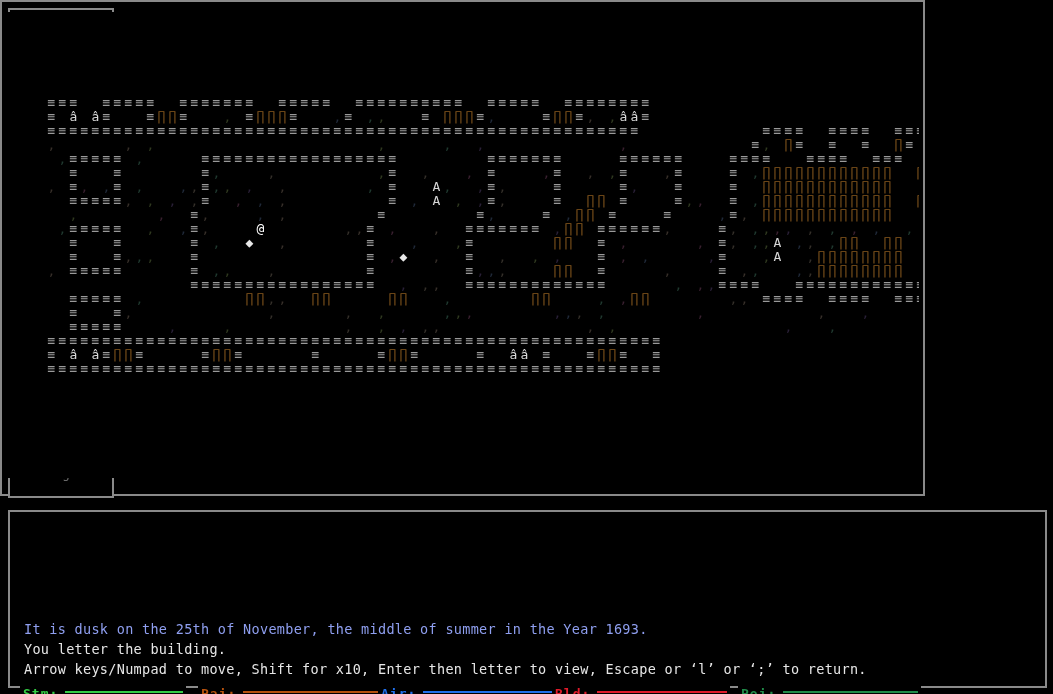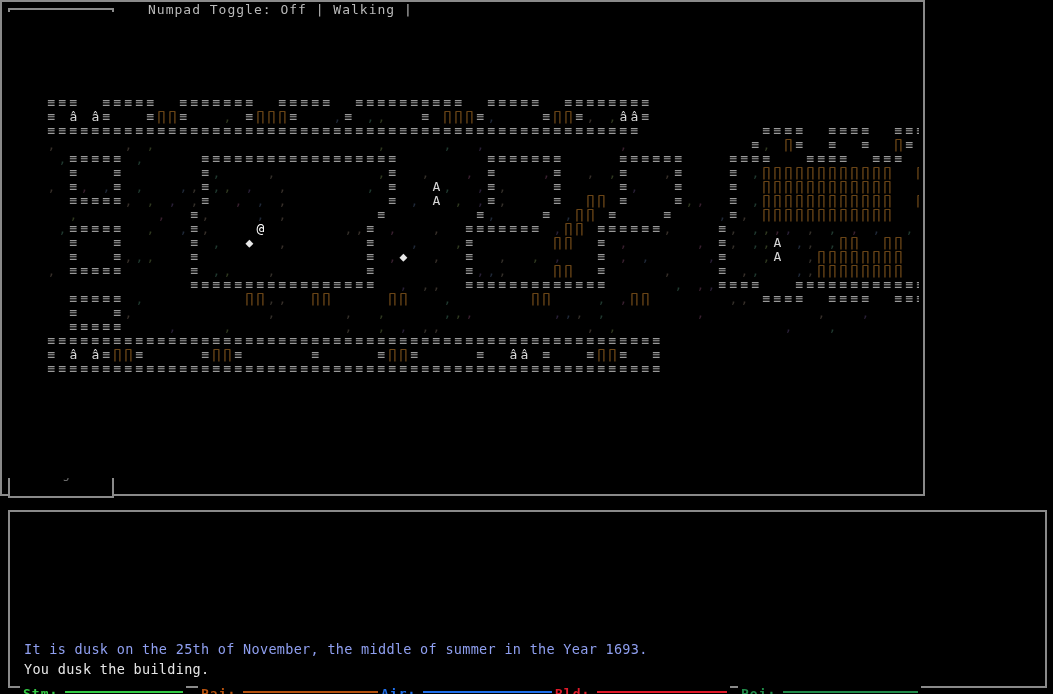--- a/index.html
+++ b/index.html
@@ -139,21 +139,20 @@
 <div class="panel" id="armpanel">
   <div id="arm-rows">
       <div class="armname">Left Arm</div>
       <div class="armval">Nothing</div>
       <div class="armname" style="margin-top: 7px;">Right Arm</div>
       <div class="armval">Nothing</div>
     </div>
 </div>
 
 <div id="mappanel">
-  <div id="maptitle">Numpad Toggle: Off | Walking |</div>
   <div id="mapgrid">
       <div class="mrow"><span class="mc" style="color: rgb(0, 0, 0);"> </span><span class="mc" style="color: rgb(0, 0, 0);"> </span><span class="mc" style="color: rgb(0, 0, 0);"> </span><span class="mc" style="color: rgb(0, 0, 0);"> </span><span class="mc" style="color: rgb(0, 0, 0);"> </span><span class="mc" style="color: rgb(0, 0, 0);"> </span><span class="mc" style="color: rgb(0, 0, 0);"> </span><span class="mc" style="color: rgb(0, 0, 0);"> </span><span class="mc" style="color: rgb(0, 0, 0);"> </span><span class="mc" style="color: rgb(0, 0, 0);"> </span><span class="mc" style="color: rgb(0, 0, 0);"> </span><span class="mc" style="color: rgb(0, 0, 0);"> </span><span class="mc" style="color: rgb(0, 0, 0);"> </span><span class="mc" style="color: rgb(0, 0, 0);"> </span><span class="mc" style="color: rgb(0, 0, 0);"> </span><span class="mc" style="color: rgb(0, 0, 0);"> </span><span class="mc" style="color: rgb(0, 0, 0);"> </span><span class="mc" style="color: rgb(0, 0, 0);"> </span><span class="mc" style="color: rgb(0, 0, 0);"> </span><span class="mc" style="color: rgb(0, 0, 0);"> </span><span class="mc" style="color: rgb(0, 0, 0);"> </span><span class="mc" style="color: rgb(0, 0, 0);"> </span><span class="mc" style="color: rgb(0, 0, 0);"> </span><span class="mc" style="color: rgb(0, 0, 0);"> </span><span class="mc" style="color: rgb(0, 0, 0);"> </span><span class="mc" style="color: rgb(0, 0, 0);"> </span><span class="mc" style="color: rgb(0, 0, 0);"> </span><span class="mc" style="color: rgb(0, 0, 0);"> </span><span class="mc" style="color: rgb(0, 0, 0);"> </span><span class="mc" style="color: rgb(0, 0, 0);"> </span><span class="mc" style="color: rgb(0, 0, 0);"> </span><span class="mc" style="color: rgb(0, 0, 0);"> </span><span class="mc" style="color: rgb(0, 0, 0);"> </span><span class="mc" style="color: rgb(0, 0, 0);"> </span><span class="mc" style="color: rgb(0, 0, 0);"> </span><span class="mc" style="color: rgb(0, 0, 0);"> </span><span class="mc" style="color: rgb(0, 0, 0);"> </span><span class="mc" style="color: rgb(0, 0, 0);"> </span><span class="mc" style="color: rgb(0, 0, 0);"> </span><span class="mc" style="color: rgb(0, 0, 0);"> </span><span class="mc" style="color: rgb(0, 0, 0);"> </span><span class="mc" style="color: rgb(0, 0, 0);"> </span><span class="mc" style="color: rgb(0, 0, 0);"> </span><span class="mc" style="color: rgb(0, 0, 0);"> </span><span class="mc" style="color: rgb(0, 0, 0);"> </span><span class="mc" style="color: rgb(0, 0, 0);"> </span><span class="mc" style="color: rgb(0, 0, 0);"> </span><span class="mc" style="color: rgb(0, 0, 0);"> </span><span class="mc" style="color: rgb(0, 0, 0);"> </span><span class="mc" style="color: rgb(0, 0, 0);"> </span><span class="mc" style="color: rgb(0, 0, 0);"> </span><span class="mc" style="color: rgb(0, 0, 0);"> </span><span class="mc" style="color: rgb(0, 0, 0);"> </span><span class="mc" style="color: rgb(0, 0, 0);"> </span><span class="mc" style="color: rgb(0, 0, 0);"> </span><span class="mc" style="color: rgb(0, 0, 0);"> </span><span class="mc" style="color: rgb(0, 0, 0);"> </span><span class="mc" style="color: rgb(0, 0, 0);"> </span><span class="mc" style="color: rgb(0, 0, 0);"> </span><span class="mc" style="color: rgb(0, 0, 0);"> </span><span class="mc" style="color: rgb(0, 0, 0);"> </span><span class="mc" style="color: rgb(0, 0, 0);"> </span><span class="mc" style="color: rgb(0, 0, 0);"> </span><span class="mc" style="color: rgb(0, 0, 0);"> </span><span class="mc" style="color: rgb(0, 0, 0);"> </span><span class="mc" style="color: rgb(0, 0, 0);"> </span><span class="mc" style="color: rgb(0, 0, 0);"> </span><span class="mc" style="color: rgb(0, 0, 0);"> </span><span class="mc" style="color: rgb(0, 0, 0);"> </span><span class="mc" style="color: rgb(0, 0, 0);"> </span><span class="mc" style="color: rgb(0, 0, 0);"> </span><span class="mc" style="color: rgb(0, 0, 0);"> </span><span class="mc" style="color: rgb(0, 0, 0);"> </span><span class="mc" style="color: rgb(0, 0, 0);"> </span><span class="mc" style="color: rgb(0, 0, 0);"> </span><span class="mc" style="color: rgb(0, 0, 0);"> </span><span class="mc" style="color: rgb(0, 0, 0);"> </span><span class="mc" style="color: rgb(0, 0, 0);"> </span><span class="mc" style="color: rgb(0, 0, 0);"> </span><span class="mc" style="color: rgb(0, 0, 0);"> </span><span class="mc" style="color: rgb(0, 0, 0);"> </span><span class="mc" style="color: rgb(0, 0, 0);"> </span><span class="mc" style="color: rgb(0, 0, 0);"> </span><span class="mc" style="color: rgb(0, 0, 0);"> </span></div>
       <div class="mrow"><span class="mc" style="color: rgb(0, 0, 0);"> </span><span class="mc" style="color: rgb(0, 0, 0);"> </span><span class="mc" style="color: rgb(0, 0, 0);"> </span><span class="mc" style="color: rgb(0, 0, 0);"> </span><span class="mc" style="color: rgb(0, 0, 0);"> </span><span class="mc" style="color: rgb(0, 0, 0);"> </span><span class="mc" style="color: rgb(0, 0, 0);"> </span><span class="mc" style="color: rgb(0, 0, 0);"> </span><span class="mc" style="color: rgb(0, 0, 0);"> </span><span class="mc" style="color: rgb(0, 0, 0);"> </span><span class="mc" style="color: rgb(0, 0, 0);"> </span><span class="mc" style="color: rgb(0, 0, 0);"> </span><span class="mc" style="color: rgb(0, 0, 0);"> </span><span class="mc" style="color: rgb(0, 0, 0);"> </span><span class="mc" style="color: rgb(0, 0, 0);"> </span><span class="mc" style="color: rgb(0, 0, 0);"> </span><span class="mc" style="color: rgb(0, 0, 0);"> </span><span class="mc" style="color: rgb(0, 0, 0);"> </span><span class="mc" style="color: rgb(0, 0, 0);"> </span><span class="mc" style="color: rgb(0, 0, 0);"> </span><span class="mc" style="color: rgb(0, 0, 0);"> </span><span class="mc" style="color: rgb(0, 0, 0);"> </span><span class="mc" style="color: rgb(0, 0, 0);"> </span><span class="mc" style="color: rgb(0, 0, 0);"> </span><span class="mc" style="color: rgb(0, 0, 0);"> </span><span class="mc" style="color: rgb(0, 0, 0);"> </span><span class="mc" style="color: rgb(0, 0, 0);"> </span><span class="mc" style="color: rgb(0, 0, 0);"> </span><span class="mc" style="color: rgb(0, 0, 0);"> </span><span class="mc" style="color: rgb(0, 0, 0);"> </span><span class="mc" style="color: rgb(0, 0, 0);"> </span><span class="mc" style="color: rgb(0, 0, 0);"> </span><span class="mc" style="color: rgb(0, 0, 0);"> </span><span class="mc" style="color: rgb(0, 0, 0);"> </span><span class="mc" style="color: rgb(0, 0, 0);"> </span><span class="mc" style="color: rgb(0, 0, 0);"> </span><span class="mc" style="color: rgb(0, 0, 0);"> </span><span class="mc" style="color: rgb(0, 0, 0);"> </span><span class="mc" style="color: rgb(0, 0, 0);"> </span><span class="mc" style="color: rgb(0, 0, 0);"> </span><span class="mc" style="color: rgb(0, 0, 0);"> </span><span class="mc" style="color: rgb(0, 0, 0);"> </span><span class="mc" style="color: rgb(0, 0, 0);"> </span><span class="mc" style="color: rgb(0, 0, 0);"> </span><span class="mc" style="color: rgb(0, 0, 0);"> </span><span class="mc" style="color: rgb(0, 0, 0);"> </span><span class="mc" style="color: rgb(0, 0, 0);"> </span><span class="mc" style="color: rgb(0, 0, 0);"> </span><span class="mc" style="color: rgb(0, 0, 0);"> </span><span class="mc" style="color: rgb(0, 0, 0);"> </span><span class="mc" style="color: rgb(0, 0, 0);"> </span><span class="mc" style="color: rgb(0, 0, 0);"> </span><span class="mc" style="color: rgb(0, 0, 0);"> </span><span class="mc" style="color: rgb(0, 0, 0);"> </span><span class="mc" style="color: rgb(0, 0, 0);"> </span><span class="mc" style="color: rgb(0, 0, 0);"> </span><span class="mc" style="color: rgb(0, 0, 0);"> </span><span class="mc" style="color: rgb(0, 0, 0);"> </span><span class="mc" style="color: rgb(0, 0, 0);"> </span><span class="mc" style="color: rgb(0, 0, 0);"> </span><span class="mc" style="color: rgb(0, 0, 0);"> </span><span class="mc" style="color: rgb(0, 0, 0);"> </span><span class="mc" style="color: rgb(0, 0, 0);"> </span><span class="mc" style="color: rgb(0, 0, 0);"> </span><span class="mc" style="color: rgb(0, 0, 0);"> </span><span class="mc" style="color: rgb(0, 0, 0);"> </span><span class="mc" style="color: rgb(0, 0, 0);"> </span><span class="mc" style="color: rgb(0, 0, 0);"> </span><span class="mc" style="color: rgb(0, 0, 0);"> </span><span class="mc" style="color: rgb(0, 0, 0);"> </span><span class="mc" style="color: rgb(0, 0, 0);"> </span><span class="mc" style="color: rgb(0, 0, 0);"> </span><span class="mc" style="color: rgb(0, 0, 0);"> </span><span class="mc" style="color: rgb(0, 0, 0);"> </span><span class="mc" style="color: rgb(0, 0, 0);"> </span><span class="mc" style="color: rgb(0, 0, 0);"> </span><span class="mc" style="color: rgb(0, 0, 0);"> </span><span class="mc" style="color: rgb(0, 0, 0);"> </span><span class="mc" style="color: rgb(0, 0, 0);"> </span><span class="mc" style="color: rgb(0, 0, 0);"> </span><span class="mc" style="color: rgb(0, 0, 0);"> </span><span class="mc" style="color: rgb(0, 0, 0);"> </span><span class="mc" style="color: rgb(0, 0, 0);"> </span><span class="mc" style="color: rgb(0, 0, 0);"> </span></div>
       <div class="mrow"><span class="mc" style="color: rgb(0, 0, 0);"> </span><span class="mc" style="color: rgb(0, 0, 0);"> </span><span class="mc" style="color: rgb(0, 0, 0);"> </span><span class="mc" style="color: rgb(0, 0, 0);"> </span><span class="mc" style="color: rgb(0, 0, 0);"> </span><span class="mc" style="color: rgb(0, 0, 0);"> </span><span class="mc" style="color: rgb(0, 0, 0);"> </span><span class="mc" style="color: rgb(0, 0, 0);"> </span><span class="mc" style="color: rgb(0, 0, 0);"> </span><span class="mc" style="color: rgb(0, 0, 0);"> </span><span class="mc" style="color: rgb(0, 0, 0);"> </span><span class="mc" style="color: rgb(0, 0, 0);"> </span><span class="mc" style="color: rgb(0, 0, 0);"> </span><span class="mc" style="color: rgb(0, 0, 0);"> </span><span class="mc" style="color: rgb(0, 0, 0);"> </span><span class="mc" style="color: rgb(0, 0, 0);"> </span><span class="mc" style="color: rgb(0, 0, 0);"> </span><span class="mc" style="color: rgb(0, 0, 0);"> </span><span class="mc" style="color: rgb(0, 0, 0);"> </span><span class="mc" style="color: rgb(0, 0, 0);"> </span><span class="mc" style="color: rgb(0, 0, 0);"> </span><span class="mc" style="color: rgb(0, 0, 0);"> </span><span class="mc" style="color: rgb(0, 0, 0);"> </span><span class="mc" style="color: rgb(0, 0, 0);"> </span><span class="mc" style="color: rgb(0, 0, 0);"> </span><span class="mc" style="color: rgb(0, 0, 0);"> </span><span class="mc" style="color: rgb(0, 0, 0);"> </span><span class="mc" style="color: rgb(0, 0, 0);"> </span><span class="mc" style="color: rgb(0, 0, 0);"> </span><span class="mc" style="color: rgb(0, 0, 0);"> </span><span class="mc" style="color: rgb(0, 0, 0);"> </span><span class="mc" style="color: rgb(0, 0, 0);"> </span><span class="mc" style="color: rgb(0, 0, 0);"> </span><span class="mc" style="color: rgb(0, 0, 0);"> </span><span class="mc" style="color: rgb(0, 0, 0);"> </span><span class="mc" style="color: rgb(0, 0, 0);"> </span><span class="mc" style="color: rgb(0, 0, 0);"> </span><span class="mc" style="color: rgb(0, 0, 0);"> </span><span class="mc" style="color: rgb(0, 0, 0);"> </span><span class="mc" style="color: rgb(0, 0, 0);"> </span><span class="mc" style="color: rgb(0, 0, 0);"> </span><span class="mc" style="color: rgb(0, 0, 0);"> </span><span class="mc" style="color: rgb(0, 0, 0);"> </span><span class="mc" style="color: rgb(0, 0, 0);"> </span><span class="mc" style="color: rgb(0, 0, 0);"> </span><span class="mc" style="color: rgb(0, 0, 0);"> </span><span class="mc" style="color: rgb(0, 0, 0);"> </span><span class="mc" style="color: rgb(0, 0, 0);"> </span><span class="mc" style="color: rgb(0, 0, 0);"> </span><span class="mc" style="color: rgb(0, 0, 0);"> </span><span class="mc" style="color: rgb(0, 0, 0);"> </span><span class="mc" style="color: rgb(0, 0, 0);"> </span><span class="mc" style="color: rgb(0, 0, 0);"> </span><span class="mc" style="color: rgb(0, 0, 0);"> </span><span class="mc" style="color: rgb(0, 0, 0);"> </span><span class="mc" style="color: rgb(0, 0, 0);"> </span><span class="mc" style="color: rgb(0, 0, 0);"> </span><span class="mc" style="color: rgb(0, 0, 0);"> </span><span class="mc" style="color: rgb(0, 0, 0);"> </span><span class="mc" style="color: rgb(0, 0, 0);"> </span><span class="mc" style="color: rgb(0, 0, 0);"> </span><span class="mc" style="color: rgb(0, 0, 0);"> </span><span class="mc" style="color: rgb(0, 0, 0);"> </span><span class="mc" style="color: rgb(0, 0, 0);"> </span><span class="mc" style="color: rgb(0, 0, 0);"> </span><span class="mc" style="color: rgb(0, 0, 0);"> </span><span class="mc" style="color: rgb(0, 0, 0);"> </span><span class="mc" style="color: rgb(0, 0, 0);"> </span><span class="mc" style="color: rgb(0, 0, 0);"> </span><span class="mc" style="color: rgb(0, 0, 0);"> </span><span class="mc" style="color: rgb(0, 0, 0);"> </span><span class="mc" style="color: rgb(0, 0, 0);"> </span><span class="mc" style="color: rgb(0, 0, 0);"> </span><span class="mc" style="color: rgb(0, 0, 0);"> </span><span class="mc" style="color: rgb(0, 0, 0);"> </span><span class="mc" style="color: rgb(0, 0, 0);"> </span><span class="mc" style="color: rgb(0, 0, 0);"> </span><span class="mc" style="color: rgb(0, 0, 0);"> </span><span class="mc" style="color: rgb(0, 0, 0);"> </span><span class="mc" style="color: rgb(0, 0, 0);"> </span><span class="mc" style="color: rgb(0, 0, 0);"> </span><span class="mc" style="color: rgb(0, 0, 0);"> </span><span class="mc" style="color: rgb(0, 0, 0);"> </span><span class="mc" style="color: rgb(0, 0, 0);"> </span></div>
       <div class="mrow"><span class="mc" style="color: rgb(0, 0, 0);"> </span><span class="mc" style="color: rgb(0, 0, 0);"> </span><span class="mc" style="color: rgb(0, 0, 0);"> </span><span class="mc" style="color: rgb(0, 0, 0);"> </span><span class="mc" style="color: rgb(0, 0, 0);"> </span><span class="mc" style="color: rgb(0, 0, 0);"> </span><span class="mc" style="color: rgb(0, 0, 0);"> </span><span class="mc" style="color: rgb(0, 0, 0);"> </span><span class="mc" style="color: rgb(0, 0, 0);"> </span><span class="mc" style="color: rgb(0, 0, 0);"> </span><span class="mc" style="color: rgb(0, 0, 0);"> </span><span class="mc" style="color: rgb(0, 0, 0);"> </span><span class="mc" style="color: rgb(0, 0, 0);"> </span><span class="mc" style="color: rgb(0, 0, 0);"> </span><span class="mc" style="color: rgb(0, 0, 0);"> </span><span class="mc" style="color: rgb(0, 0, 0);"> </span><span class="mc" style="color: rgb(0, 0, 0);"> </span><span class="mc" style="color: rgb(0, 0, 0);"> </span><span class="mc" style="color: rgb(0, 0, 0);"> </span><span class="mc" style="color: rgb(0, 0, 0);"> </span><span class="mc" style="color: rgb(0, 0, 0);"> </span><span class="mc" style="color: rgb(0, 0, 0);"> </span><span class="mc" style="color: rgb(0, 0, 0);"> </span><span class="mc" style="color: rgb(0, 0, 0);"> </span><span class="mc" style="color: rgb(0, 0, 0);"> </span><span class="mc" style="color: rgb(0, 0, 0);"> </span><span class="mc" style="color: rgb(0, 0, 0);"> </span><span class="mc" style="color: rgb(0, 0, 0);"> </span><span class="mc" style="color: rgb(0, 0, 0);"> </span><span class="mc" style="color: rgb(0, 0, 0);"> </span><span class="mc" style="color: rgb(0, 0, 0);"> </span><span class="mc" style="color: rgb(0, 0, 0);"> </span><span class="mc" style="color: rgb(0, 0, 0);"> </span><span class="mc" style="color: rgb(0, 0, 0);"> </span><span class="mc" style="color: rgb(0, 0, 0);"> </span><span class="mc" style="color: rgb(0, 0, 0);"> </span><span class="mc" style="color: rgb(0, 0, 0);"> </span><span class="mc" style="color: rgb(0, 0, 0);"> </span><span class="mc" style="color: rgb(0, 0, 0);"> </span><span class="mc" style="color: rgb(0, 0, 0);"> </span><span class="mc" style="color: rgb(0, 0, 0);"> </span><span class="mc" style="color: rgb(0, 0, 0);"> </span><span class="mc" style="color: rgb(0, 0, 0);"> </span><span class="mc" style="color: rgb(0, 0, 0);"> </span><span class="mc" style="color: rgb(0, 0, 0);"> </span><span class="mc" style="color: rgb(0, 0, 0);"> </span><span class="mc" style="color: rgb(0, 0, 0);"> </span><span class="mc" style="color: rgb(0, 0, 0);"> </span><span class="mc" style="color: rgb(0, 0, 0);"> </span><span class="mc" style="color: rgb(0, 0, 0);"> </span><span class="mc" style="color: rgb(0, 0, 0);"> </span><span class="mc" style="color: rgb(0, 0, 0);"> </span><span class="mc" style="color: rgb(0, 0, 0);"> </span><span class="mc" style="color: rgb(0, 0, 0);"> </span><span class="mc" style="color: rgb(0, 0, 0);"> </span><span class="mc" style="color: rgb(0, 0, 0);"> </span><span class="mc" style="color: rgb(0, 0, 0);"> </span><span class="mc" style="color: rgb(0, 0, 0);"> </span><span class="mc" style="color: rgb(0, 0, 0);"> </span><span class="mc" style="color: rgb(0, 0, 0);"> </span><span class="mc" style="color: rgb(0, 0, 0);"> </span><span class="mc" style="color: rgb(0, 0, 0);"> </span><span class="mc" style="color: rgb(0, 0, 0);"> </span><span class="mc" style="color: rgb(0, 0, 0);"> </span><span class="mc" style="color: rgb(0, 0, 0);"> </span><span class="mc" style="color: rgb(0, 0, 0);"> </span><span class="mc" style="color: rgb(0, 0, 0);"> </span><span class="mc" style="color: rgb(0, 0, 0);"> </span><span class="mc" style="color: rgb(0, 0, 0);"> </span><span class="mc" style="color: rgb(0, 0, 0);"> </span><span class="mc" style="color: rgb(0, 0, 0);"> </span><span class="mc" style="color: rgb(0, 0, 0);"> </span><span class="mc" style="color: rgb(0, 0, 0);"> </span><span class="mc" style="color: rgb(0, 0, 0);"> </span><span class="mc" style="color: rgb(0, 0, 0);"> </span><span class="mc" style="color: rgb(0, 0, 0);"> </span><span class="mc" style="color: rgb(0, 0, 0);"> </span><span class="mc" style="color: rgb(0, 0, 0);"> </span><span class="mc" style="color: rgb(0, 0, 0);"> </span><span class="mc" style="color: rgb(0, 0, 0);"> </span><span class="mc" style="color: rgb(0, 0, 0);"> </span><span class="mc" style="color: rgb(0, 0, 0);"> </span><span class="mc" style="color: rgb(0, 0, 0);"> </span><span class="mc" style="color: rgb(0, 0, 0);"> </span></div>
       <div class="mrow"><span class="mc" style="color: rgb(0, 0, 0);"> </span><span class="mc" style="color: rgb(0, 0, 0);"> </span><span class="mc" style="color: rgb(0, 0, 0);"> </span><span class="mc" style="color: rgb(0, 0, 0);"> </span><span class="mc" style="color: rgb(0, 0, 0);"> </span><span class="mc" style="color: rgb(0, 0, 0);"> </span><span class="mc" style="color: rgb(0, 0, 0);"> </span><span class="mc" style="color: rgb(0, 0, 0);"> </span><span class="mc" style="color: rgb(0, 0, 0);"> </span><span class="mc" style="color: rgb(0, 0, 0);"> </span><span class="mc" style="color: rgb(0, 0, 0);"> </span><span class="mc" style="color: rgb(0, 0, 0);"> </span><span class="mc" style="color: rgb(0, 0, 0);"> </span><span class="mc" style="color: rgb(0, 0, 0);"> </span><span class="mc" style="color: rgb(0, 0, 0);"> </span><span class="mc" style="color: rgb(0, 0, 0);"> </span><span class="mc" style="color: rgb(0, 0, 0);"> </span><span class="mc" style="color: rgb(0, 0, 0);"> </span><span class="mc" style="color: rgb(0, 0, 0);"> </span><span class="mc" style="color: rgb(0, 0, 0);"> </span><span class="mc" style="color: rgb(0, 0, 0);"> </span><span class="mc" style="color: rgb(0, 0, 0);"> </span><span class="mc" style="color: rgb(0, 0, 0);"> </span><span class="mc" style="color: rgb(0, 0, 0);"> </span><span class="mc" style="color: rgb(0, 0, 0);"> </span><span class="mc" style="color: rgb(0, 0, 0);"> </span><span class="mc" style="color: rgb(0, 0, 0);"> </span><span class="mc" style="color: rgb(0, 0, 0);"> </span><span class="mc" style="color: rgb(0, 0, 0);"> </span><span class="mc" style="color: rgb(0, 0, 0);"> </span><span class="mc" style="color: rgb(0, 0, 0);"> </span><span class="mc" style="color: rgb(0, 0, 0);"> </span><span class="mc" style="color: rgb(0, 0, 0);"> </span><span class="mc" style="color: rgb(0, 0, 0);"> </span><span class="mc" style="color: rgb(0, 0, 0);"> </span><span class="mc" style="color: rgb(0, 0, 0);"> </span><span class="mc" style="color: rgb(0, 0, 0);"> </span><span class="mc" style="color: rgb(0, 0, 0);"> </span><span class="mc" style="color: rgb(0, 0, 0);"> </span><span class="mc" style="color: rgb(0, 0, 0);"> </span><span class="mc" style="color: rgb(0, 0, 0);"> </span><span class="mc" style="color: rgb(0, 0, 0);"> </span><span class="mc" style="color: rgb(0, 0, 0);"> </span><span class="mc" style="color: rgb(0, 0, 0);"> </span><span class="mc" style="color: rgb(0, 0, 0);"> </span><span class="mc" style="color: rgb(0, 0, 0);"> </span><span class="mc" style="color: rgb(0, 0, 0);"> </span><span class="mc" style="color: rgb(0, 0, 0);"> </span><span class="mc" style="color: rgb(0, 0, 0);"> </span><span class="mc" style="color: rgb(0, 0, 0);"> </span><span class="mc" style="color: rgb(0, 0, 0);"> </span><span class="mc" style="color: rgb(0, 0, 0);"> </span><span class="mc" style="color: rgb(0, 0, 0);"> </span><span class="mc" style="color: rgb(0, 0, 0);"> </span><span class="mc" style="color: rgb(0, 0, 0);"> </span><span class="mc" style="color: rgb(0, 0, 0);"> </span><span class="mc" style="color: rgb(0, 0, 0);"> </span><span class="mc" style="color: rgb(0, 0, 0);"> </span><span class="mc" style="color: rgb(0, 0, 0);"> </span><span class="mc" style="color: rgb(0, 0, 0);"> </span><span class="mc" style="color: rgb(0, 0, 0);"> </span><span class="mc" style="color: rgb(0, 0, 0);"> </span><span class="mc" style="color: rgb(0, 0, 0);"> </span><span class="mc" style="color: rgb(0, 0, 0);"> </span><span class="mc" style="color: rgb(0, 0, 0);"> </span><span class="mc" style="color: rgb(0, 0, 0);"> </span><span class="mc" style="color: rgb(0, 0, 0);"> </span><span class="mc" style="color: rgb(0, 0, 0);"> </span><span class="mc" style="color: rgb(0, 0, 0);"> </span><span class="mc" style="color: rgb(0, 0, 0);"> </span><span class="mc" style="color: rgb(0, 0, 0);"> </span><span class="mc" style="color: rgb(0, 0, 0);"> </span><span class="mc" style="color: rgb(0, 0, 0);"> </span><span class="mc" style="color: rgb(0, 0, 0);"> </span><span class="mc" style="color: rgb(0, 0, 0);"> </span><span class="mc" style="color: rgb(0, 0, 0);"> </span><span class="mc" style="color: rgb(0, 0, 0);"> </span><span class="mc" style="color: rgb(0, 0, 0);"> </span><span class="mc" style="color: rgb(0, 0, 0);"> </span><span class="mc" style="color: rgb(0, 0, 0);"> </span><span class="mc" style="color: rgb(0, 0, 0);"> </span><span class="mc" style="color: rgb(0, 0, 0);"> </span><span class="mc" style="color: rgb(0, 0, 0);"> </span><span class="mc" style="color: rgb(0, 0, 0);"> </span></div>
       <div class="mrow"><span class="mc" style="color: rgb(0, 0, 0);"> </span><span class="mc" style="color: rgb(0, 0, 0);"> </span><span class="mc" style="color: rgb(0, 0, 0);"> </span><span class="mc" style="color: rgb(0, 0, 0);"> </span><span class="mc" style="color: rgb(0, 0, 0);"> </span><span class="mc" style="color: rgb(0, 0, 0);"> </span><span class="mc" style="color: rgb(0, 0, 0);"> </span><span class="mc" style="color: rgb(0, 0, 0);"> </span><span class="mc" style="color: rgb(0, 0, 0);"> </span><span class="mc" style="color: rgb(0, 0, 0);"> </span><span class="mc" style="color: rgb(0, 0, 0);"> </span><span class="mc" style="color: rgb(0, 0, 0);"> </span><span class="mc" style="color: rgb(0, 0, 0);"> </span><span class="mc" style="color: rgb(0, 0, 0);"> </span><span class="mc" style="color: rgb(0, 0, 0);"> </span><span class="mc" style="color: rgb(0, 0, 0);"> </span><span class="mc" style="color: rgb(0, 0, 0);"> </span><span class="mc" style="color: rgb(0, 0, 0);"> </span><span class="mc" style="color: rgb(0, 0, 0);"> </span><span class="mc" style="color: rgb(0, 0, 0);"> </span><span class="mc" style="color: rgb(0, 0, 0);"> </span><span class="mc" style="color: rgb(0, 0, 0);"> </span><span class="mc" style="color: rgb(0, 0, 0);"> </span><span class="mc" style="color: rgb(0, 0, 0);"> </span><span class="mc" style="color: rgb(0, 0, 0);"> </span><span class="mc" style="color: rgb(0, 0, 0);"> </span><span class="mc" style="color: rgb(0, 0, 0);"> </span><span class="mc" style="color: rgb(0, 0, 0);"> </span><span class="mc" style="color: rgb(0, 0, 0);"> </span><span class="mc" style="color: rgb(0, 0, 0);"> </span><span class="mc" style="color: rgb(0, 0, 0);"> </span><span class="mc" style="color: rgb(0, 0, 0);"> </span><span class="mc" style="color: rgb(0, 0, 0);"> </span><span class="mc" style="color: rgb(0, 0, 0);"> </span><span class="mc" style="color: rgb(0, 0, 0);"> </span><span class="mc" style="color: rgb(0, 0, 0);"> </span><span class="mc" style="color: rgb(0, 0, 0);"> </span><span class="mc" style="color: rgb(0, 0, 0);"> </span><span class="mc" style="color: rgb(0, 0, 0);"> </span><span class="mc" style="color: rgb(0, 0, 0);"> </span><span class="mc" style="color: rgb(0, 0, 0);"> </span><span class="mc" style="color: rgb(0, 0, 0);"> </span><span class="mc" style="color: rgb(0, 0, 0);"> </span><span class="mc" style="color: rgb(0, 0, 0);"> </span><span class="mc" style="color: rgb(0, 0, 0);"> </span><span class="mc" style="color: rgb(0, 0, 0);"> </span><span class="mc" style="color: rgb(0, 0, 0);"> </span><span class="mc" style="color: rgb(0, 0, 0);"> </span><span class="mc" style="color: rgb(0, 0, 0);"> </span><span class="mc" style="color: rgb(0, 0, 0);"> </span><span class="mc" style="color: rgb(0, 0, 0);"> </span><span class="mc" style="color: rgb(0, 0, 0);"> </span><span class="mc" style="color: rgb(0, 0, 0);"> </span><span class="mc" style="color: rgb(0, 0, 0);"> </span><span class="mc" style="color: rgb(0, 0, 0);"> </span><span class="mc" style="color: rgb(0, 0, 0);"> </span><span class="mc" style="color: rgb(0, 0, 0);"> </span><span class="mc" style="color: rgb(0, 0, 0);"> </span><span class="mc" style="color: rgb(0, 0, 0);"> </span><span class="mc" style="color: rgb(0, 0, 0);"> </span><span class="mc" style="color: rgb(0, 0, 0);"> </span><span class="mc" style="color: rgb(0, 0, 0);"> </span><span class="mc" style="color: rgb(0, 0, 0);"> </span><span class="mc" style="color: rgb(0, 0, 0);"> </span><span class="mc" style="color: rgb(0, 0, 0);"> </span><span class="mc" style="color: rgb(0, 0, 0);"> </span><span class="mc" style="color: rgb(0, 0, 0);"> </span><span class="mc" style="color: rgb(0, 0, 0);"> </span><span class="mc" style="color: rgb(0, 0, 0);"> </span><span class="mc" style="color: rgb(0, 0, 0);"> </span><span class="mc" style="color: rgb(0, 0, 0);"> </span><span class="mc" style="color: rgb(0, 0, 0);"> </span><span class="mc" style="color: rgb(0, 0, 0);"> </span><span class="mc" style="color: rgb(0, 0, 0);"> </span><span class="mc" style="color: rgb(0, 0, 0);"> </span><span class="mc" style="color: rgb(0, 0, 0);"> </span><span class="mc" style="color: rgb(0, 0, 0);"> </span><span class="mc" style="color: rgb(0, 0, 0);"> </span><span class="mc" style="color: rgb(0, 0, 0);"> </span><span class="mc" style="color: rgb(0, 0, 0);"> </span><span class="mc" style="color: rgb(0, 0, 0);"> </span><span class="mc" style="color: rgb(0, 0, 0);"> </span><span class="mc" style="color: rgb(0, 0, 0);"> </span><span class="mc" style="color: rgb(0, 0, 0);"> </span></div>
       <div class="mrow"><span class="mc" style="color: rgb(0, 0, 0);"> </span><span class="mc" style="color: rgb(0, 0, 0);"> </span><span class="mc" style="color: rgb(0, 0, 0);"> </span><span class="mc" style="color: rgb(0, 0, 0);"> </span><span class="mc" style="color: rgb(154, 154, 154);">≡</span><span class="mc" style="color: rgb(154, 154, 154);">≡</span><span class="mc" style="color: rgb(154, 154, 154);">≡</span><span class="mc" style="color: rgb(0, 0, 0);"> </span><span class="mc" style="color: rgb(0, 0, 0);"> </span><span class="mc" style="color: rgb(154, 154, 154);">≡</span><span class="mc" style="color: rgb(154, 154, 154);">≡</span><span class="mc" style="color: rgb(154, 154, 154);">≡</span><span class="mc" style="color: rgb(154, 154, 154);">≡</span><span class="mc" style="color: rgb(154, 154, 154);">≡</span><span class="mc" style="color: rgb(0, 0, 0);"> </span><span class="mc" style="color: rgb(0, 0, 0);"> </span><span class="mc" style="color: rgb(154, 154, 154);">≡</span><span class="mc" style="color: rgb(154, 154, 154);">≡</span><span class="mc" style="color: rgb(154, 154, 154);">≡</span><span class="mc" style="color: rgb(154, 154, 154);">≡</span><span class="mc" style="color: rgb(154, 154, 154);">≡</span><span class="mc" style="color: rgb(154, 154, 154);">≡</span><span class="mc" style="color: rgb(154, 154, 154);">≡</span><span class="mc" style="color: rgb(0, 0, 0);"> </span><span class="mc" style="color: rgb(0, 0, 0);"> </span><span class="mc" style="color: rgb(154, 154, 154);">≡</span><span class="mc" style="color: rgb(154, 154, 154);">≡</span><span class="mc" style="color: rgb(154, 154, 154);">≡</span><span class="mc" style="color: rgb(154, 154, 154);">≡</span><span class="mc" style="color: rgb(154, 154, 154);">≡</span><span class="mc" style="color: rgb(0, 0, 0);"> </span><span class="mc" style="color: rgb(0, 0, 0);"> </span><span class="mc" style="color: rgb(154, 154, 154);">≡</span><span class="mc" style="color: rgb(154, 154, 154);">≡</span><span class="mc" style="color: rgb(154, 154, 154);">≡</span><span class="mc" style="color: rgb(154, 154, 154);">≡</span><span class="mc" style="color: rgb(154, 154, 154);">≡</span><span class="mc" style="color: rgb(154, 154, 154);">≡</span><span class="mc" style="color: rgb(154, 154, 154);">≡</span><span class="mc" style="color: rgb(154, 154, 154);">≡</span><span class="mc" style="color: rgb(154, 154, 154);">≡</span><span class="mc" style="color: rgb(154, 154, 154);">≡</span><span class="mc" style="color: rgb(0, 0, 0);"> </span><span class="mc" style="color: rgb(0, 0, 0);"> </span><span class="mc" style="color: rgb(154, 154, 154);">≡</span><span class="mc" style="color: rgb(154, 154, 154);">≡</span><span class="mc" style="color: rgb(154, 154, 154);">≡</span><span class="mc" style="color: rgb(154, 154, 154);">≡</span><span class="mc" style="color: rgb(154, 154, 154);">≡</span><span class="mc" style="color: rgb(0, 0, 0);"> </span><span class="mc" style="color: rgb(0, 0, 0);"> </span><span class="mc" style="color: rgb(154, 154, 154);">≡</span><span class="mc" style="color: rgb(154, 154, 154);">≡</span><span class="mc" style="color: rgb(154, 154, 154);">≡</span><span class="mc" style="color: rgb(154, 154, 154);">≡</span><span class="mc" style="color: rgb(154, 154, 154);">≡</span><span class="mc" style="color: rgb(154, 154, 154);">≡</span><span class="mc" style="color: rgb(154, 154, 154);">≡</span><span class="mc" style="color: rgb(154, 154, 154);">≡</span><span class="mc" style="color: rgb(0, 0, 0);"> </span><span class="mc" style="color: rgb(0, 0, 0);"> </span><span class="mc" style="color: rgb(0, 0, 0);"> </span><span class="mc" style="color: rgb(0, 0, 0);"> </span><span class="mc" style="color: rgb(0, 0, 0);"> </span><span class="mc" style="color: rgb(0, 0, 0);"> </span><span class="mc" style="color: rgb(0, 0, 0);"> </span><span class="mc" style="color: rgb(0, 0, 0);"> </span><span class="mc" style="color: rgb(0, 0, 0);"> </span><span class="mc" style="color: rgb(0, 0, 0);"> </span><span class="mc" style="color: rgb(0, 0, 0);"> </span><span class="mc" style="color: rgb(0, 0, 0);"> </span><span class="mc" style="color: rgb(0, 0, 0);"> </span><span class="mc" style="color: rgb(0, 0, 0);"> </span><span class="mc" style="color: rgb(0, 0, 0);"> </span><span class="mc" style="color: rgb(0, 0, 0);"> </span><span class="mc" style="color: rgb(0, 0, 0);"> </span><span class="mc" style="color: rgb(0, 0, 0);"> </span><span class="mc" style="color: rgb(0, 0, 0);"> </span><span class="mc" style="color: rgb(0, 0, 0);"> </span><span class="mc" style="color: rgb(0, 0, 0);"> </span><span class="mc" style="color: rgb(0, 0, 0);"> </span><span class="mc" style="color: rgb(0, 0, 0);"> </span><span class="mc" style="color: rgb(0, 0, 0);"> </span><span class="mc" style="color: rgb(0, 0, 0);"> </span></div>
       <div class="mrow"><span class="mc" style="color: rgb(0, 0, 0);"> </span><span class="mc" style="color: rgb(0, 0, 0);"> </span><span class="mc" style="color: rgb(0, 0, 0);"> </span><span class="mc" style="color: rgb(0, 0, 0);"> </span><span class="mc" style="color: rgb(154, 154, 154);">≡</span><span class="mc" style="color: rgb(0, 0, 0);"> </span><span class="mc" style="color: rgb(216, 216, 216);">â</span><span class="mc" style="color: rgb(0, 0, 0);"> </span><span class="mc" style="color: rgb(216, 216, 216);">â</span><span class="mc" style="color: rgb(154, 154, 154);">≡</span><span class="mc" style="color: rgb(0, 0, 0);"> </span><span class="mc" style="color: rgb(0, 0, 0);"> </span><span class="mc" style="color: rgb(0, 0, 0);"> </span><span class="mc" style="color: rgb(154, 154, 154);">≡</span><span class="mc" style="color: rgb(138, 90, 30);">∏</span><span class="mc" style="color: rgb(138, 90, 30);">∏</span><span class="mc" style="color: rgb(154, 154, 154);">≡</span><span class="mc" style="color: rgb(0, 0, 0);"> </span><span class="mc" style="color: rgb(0, 0, 0);"> </span><span class="mc" style="color: rgb(0, 0, 0);"> </span><span class="mc" style="color: rgb(48, 58, 32);">‚</span><span class="mc" style="color: rgb(0, 0, 0);"> </span><span class="mc" style="color: rgb(154, 154, 154);">≡</span><span class="mc" style="color: rgb(138, 90, 30);">∏</span><span class="mc" style="color: rgb(138, 90, 30);">∏</span><span class="mc" style="color: rgb(138, 90, 30);">∏</span><span class="mc" style="color: rgb(154, 154, 154);">≡</span><span class="mc" style="color: rgb(0, 0, 0);"> </span><span class="mc" style="color: rgb(0, 0, 0);"> </span><span class="mc" style="color: rgb(0, 0, 0);"> </span><span class="mc" style="color: rgb(32, 42, 58);">‚</span><span class="mc" style="color: rgb(154, 154, 154);">≡</span><span class="mc" style="color: rgb(0, 0, 0);"> </span><span class="mc" style="color: rgb(32, 58, 48);">‚</span><span class="mc" style="color: rgb(48, 58, 32);">‚</span><span class="mc" style="color: rgb(0, 0, 0);"> </span><span class="mc" style="color: rgb(0, 0, 0);"> </span><span class="mc" style="color: rgb(0, 0, 0);"> </span><span class="mc" style="color: rgb(154, 154, 154);">≡</span><span class="mc" style="color: rgb(0, 0, 0);"> </span><span class="mc" style="color: rgb(138, 90, 30);">∏</span><span class="mc" style="color: rgb(138, 90, 30);">∏</span><span class="mc" style="color: rgb(138, 90, 30);">∏</span><span class="mc" style="color: rgb(154, 154, 154);">≡</span><span class="mc" style="color: rgb(32, 42, 58);">‚</span><span class="mc" style="color: rgb(0, 0, 0);"> </span><span class="mc" style="color: rgb(0, 0, 0);"> </span><span class="mc" style="color: rgb(0, 0, 0);"> </span><span class="mc" style="color: rgb(0, 0, 0);"> </span><span class="mc" style="color: rgb(154, 154, 154);">≡</span><span class="mc" style="color: rgb(138, 90, 30);">∏</span><span class="mc" style="color: rgb(138, 90, 30);">∏</span><span class="mc" style="color: rgb(154, 154, 154);">≡</span><span class="mc" style="color: rgb(56, 48, 42);">‚</span><span class="mc" style="color: rgb(0, 0, 0);"> </span><span class="mc" style="color: rgb(48, 58, 32);">‚</span><span class="mc" style="color: rgb(216, 216, 216);">â</span><span class="mc" style="color: rgb(216, 216, 216);">â</span><span class="mc" style="color: rgb(154, 154, 154);">≡</span><span class="mc" style="color: rgb(0, 0, 0);"> </span><span class="mc" style="color: rgb(0, 0, 0);"> </span><span class="mc" style="color: rgb(0, 0, 0);"> </span><span class="mc" style="color: rgb(0, 0, 0);"> </span><span class="mc" style="color: rgb(0, 0, 0);"> </span><span class="mc" style="color: rgb(0, 0, 0);"> </span><span class="mc" style="color: rgb(0, 0, 0);"> </span><span class="mc" style="color: rgb(0, 0, 0);"> </span><span class="mc" style="color: rgb(0, 0, 0);"> </span><span class="mc" style="color: rgb(0, 0, 0);"> </span><span class="mc" style="color: rgb(0, 0, 0);"> </span><span class="mc" style="color: rgb(0, 0, 0);"> </span><span class="mc" style="color: rgb(0, 0, 0);"> </span><span class="mc" style="color: rgb(0, 0, 0);"> </span><span class="mc" style="color: rgb(0, 0, 0);"> </span><span class="mc" style="color: rgb(0, 0, 0);"> </span><span class="mc" style="color: rgb(0, 0, 0);"> </span><span class="mc" style="color: rgb(0, 0, 0);"> </span><span class="mc" style="color: rgb(0, 0, 0);"> </span><span class="mc" style="color: rgb(0, 0, 0);"> </span><span class="mc" style="color: rgb(0, 0, 0);"> </span><span class="mc" style="color: rgb(0, 0, 0);"> </span><span class="mc" style="color: rgb(0, 0, 0);"> </span><span class="mc" style="color: rgb(0, 0, 0);"> </span><span class="mc" style="color: rgb(0, 0, 0);"> </span></div>
       <div class="mrow"><span class="mc" style="color: rgb(0, 0, 0);"> </span><span class="mc" style="color: rgb(0, 0, 0);"> </span><span class="mc" style="color: rgb(0, 0, 0);"> </span><span class="mc" style="color: rgb(0, 0, 0);"> </span><span class="mc" style="color: rgb(154, 154, 154);">≡</span><span class="mc" style="color: rgb(154, 154, 154);">≡</span><span class="mc" style="color: rgb(154, 154, 154);">≡</span><span class="mc" style="color: rgb(154, 154, 154);">≡</span><span class="mc" style="color: rgb(154, 154, 154);">≡</span><span class="mc" style="color: rgb(154, 154, 154);">≡</span><span class="mc" style="color: rgb(154, 154, 154);">≡</span><span class="mc" style="color: rgb(154, 154, 154);">≡</span><span class="mc" style="color: rgb(154, 154, 154);">≡</span><span class="mc" style="color: rgb(154, 154, 154);">≡</span><span class="mc" style="color: rgb(154, 154, 154);">≡</span><span class="mc" style="color: rgb(154, 154, 154);">≡</span><span class="mc" style="color: rgb(154, 154, 154);">≡</span><span class="mc" style="color: rgb(154, 154, 154);">≡</span><span class="mc" style="color: rgb(154, 154, 154);">≡</span><span class="mc" style="color: rgb(154, 154, 154);">≡</span><span class="mc" style="color: rgb(154, 154, 154);">≡</span><span class="mc" style="color: rgb(154, 154, 154);">≡</span><span class="mc" style="color: rgb(154, 154, 154);">≡</span><span class="mc" style="color: rgb(154, 154, 154);">≡</span><span class="mc" style="color: rgb(154, 154, 154);">≡</span><span class="mc" style="color: rgb(154, 154, 154);">≡</span><span class="mc" style="color: rgb(154, 154, 154);">≡</span><span class="mc" style="color: rgb(154, 154, 154);">≡</span><span class="mc" style="color: rgb(154, 154, 154);">≡</span><span class="mc" style="color: rgb(154, 154, 154);">≡</span><span class="mc" style="color: rgb(154, 154, 154);">≡</span><span class="mc" style="color: rgb(154, 154, 154);">≡</span><span class="mc" style="color: rgb(154, 154, 154);">≡</span><span class="mc" style="color: rgb(154, 154, 154);">≡</span><span class="mc" style="color: rgb(154, 154, 154);">≡</span><span class="mc" style="color: rgb(154, 154, 154);">≡</span><span class="mc" style="color: rgb(154, 154, 154);">≡</span><span class="mc" style="color: rgb(154, 154, 154);">≡</span><span class="mc" style="color: rgb(154, 154, 154);">≡</span><span class="mc" style="color: rgb(154, 154, 154);">≡</span><span class="mc" style="color: rgb(154, 154, 154);">≡</span><span class="mc" style="color: rgb(154, 154, 154);">≡</span><span class="mc" style="color: rgb(154, 154, 154);">≡</span><span class="mc" style="color: rgb(154, 154, 154);">≡</span><span class="mc" style="color: rgb(154, 154, 154);">≡</span><span class="mc" style="color: rgb(154, 154, 154);">≡</span><span class="mc" style="color: rgb(154, 154, 154);">≡</span><span class="mc" style="color: rgb(154, 154, 154);">≡</span><span class="mc" style="color: rgb(154, 154, 154);">≡</span><span class="mc" style="color: rgb(154, 154, 154);">≡</span><span class="mc" style="color: rgb(154, 154, 154);">≡</span><span class="mc" style="color: rgb(154, 154, 154);">≡</span><span class="mc" style="color: rgb(154, 154, 154);">≡</span><span class="mc" style="color: rgb(154, 154, 154);">≡</span><span class="mc" style="color: rgb(154, 154, 154);">≡</span><span class="mc" style="color: rgb(154, 154, 154);">≡</span><span class="mc" style="color: rgb(154, 154, 154);">≡</span><span class="mc" style="color: rgb(154, 154, 154);">≡</span><span class="mc" style="color: rgb(0, 0, 0);"> </span><span class="mc" style="color: rgb(0, 0, 0);"> </span><span class="mc" style="color: rgb(0, 0, 0);"> </span><span class="mc" style="color: rgb(0, 0, 0);"> </span><span class="mc" style="color: rgb(0, 0, 0);"> </span><span class="mc" style="color: rgb(0, 0, 0);"> </span><span class="mc" style="color: rgb(0, 0, 0);"> </span><span class="mc" style="color: rgb(0, 0, 0);"> </span><span class="mc" style="color: rgb(0, 0, 0);"> </span><span class="mc" style="color: rgb(0, 0, 0);"> </span><span class="mc" style="color: rgb(0, 0, 0);"> </span><span class="mc" style="color: rgb(154, 154, 154);">≡</span><span class="mc" style="color: rgb(154, 154, 154);">≡</span><span class="mc" style="color: rgb(154, 154, 154);">≡</span><span class="mc" style="color: rgb(154, 154, 154);">≡</span><span class="mc" style="color: rgb(0, 0, 0);"> </span><span class="mc" style="color: rgb(0, 0, 0);"> </span><span class="mc" style="color: rgb(154, 154, 154);">≡</span><span class="mc" style="color: rgb(154, 154, 154);">≡</span><span class="mc" style="color: rgb(154, 154, 154);">≡</span><span class="mc" style="color: rgb(154, 154, 154);">≡</span><span class="mc" style="color: rgb(0, 0, 0);"> </span><span class="mc" style="color: rgb(0, 0, 0);"> </span><span class="mc" style="color: rgb(154, 154, 154);">≡</span><span class="mc" style="color: rgb(154, 154, 154);">≡</span><span class="mc" style="color: rgb(154, 154, 154);">≡</span></div>
@@ -187,15 +186,16 @@
       <div class="sbgroup" style="left: 198px;"><span class="sblabel" style="color: rgb(181, 81, 13);">Pai:</span><span class="sbbar" style="width: 168px; border-color: rgb(181, 81, 13);"></span></div>
       <div class="sbgroup" style="left: 378px;"><span class="sblabel" style="color: rgb(31, 111, 235);">Air:</span><span class="sbbar" style="width: 148px; border-color: rgb(31, 111, 235);"></span></div>
       <div class="sbgroup" style="left: 552px;"><span class="sblabel" style="color: rgb(224, 26, 42);">Bld:</span><span class="sbbar" style="width: 130px; border-color: rgb(224, 26, 42);"></span></div>
       <div class="sbgroup" style="left: 738px;"><span class="sblabel" style="color: rgb(31, 138, 72);">Poi:</span><span class="sbbar" style="width: 135px; border-color: rgb(31, 138, 72);"></span></div>
     </div>
 </div>
 
 <div class="panel" id="logpanel">
   <div id="loglines">
       <div class="logline lg-blue">It is dusk on the 25th of November, the middle of summer in the Year 1693.</div>
-      <div class="logline lg-white">You dusk the building.</div>
+      <div class="logline lg-white">You letter the building.</div>
+      <div class="logline lg-white">Arrow keys/Numpad to move, Shift for x10, Enter then letter to view, Escape or ‘l’ or ‘;’ to return.</div>
     </div>
 </div>
 
 </body></html>

